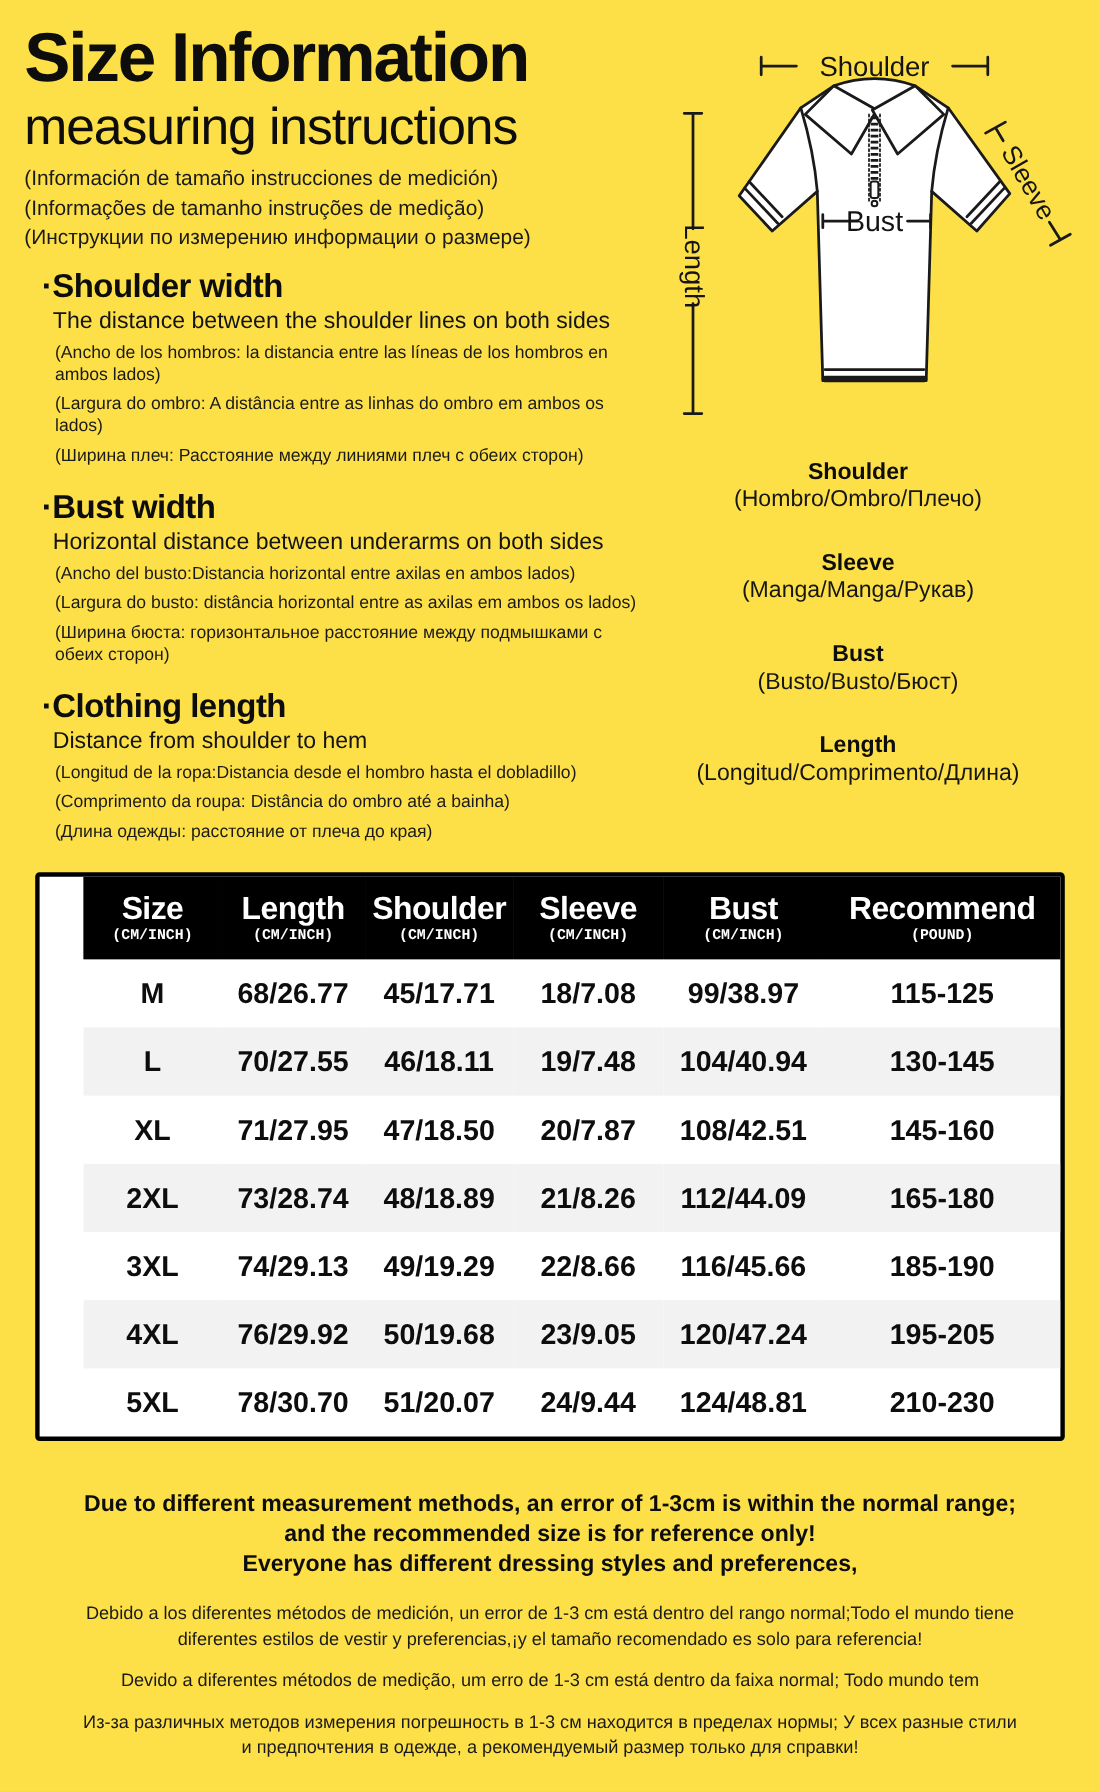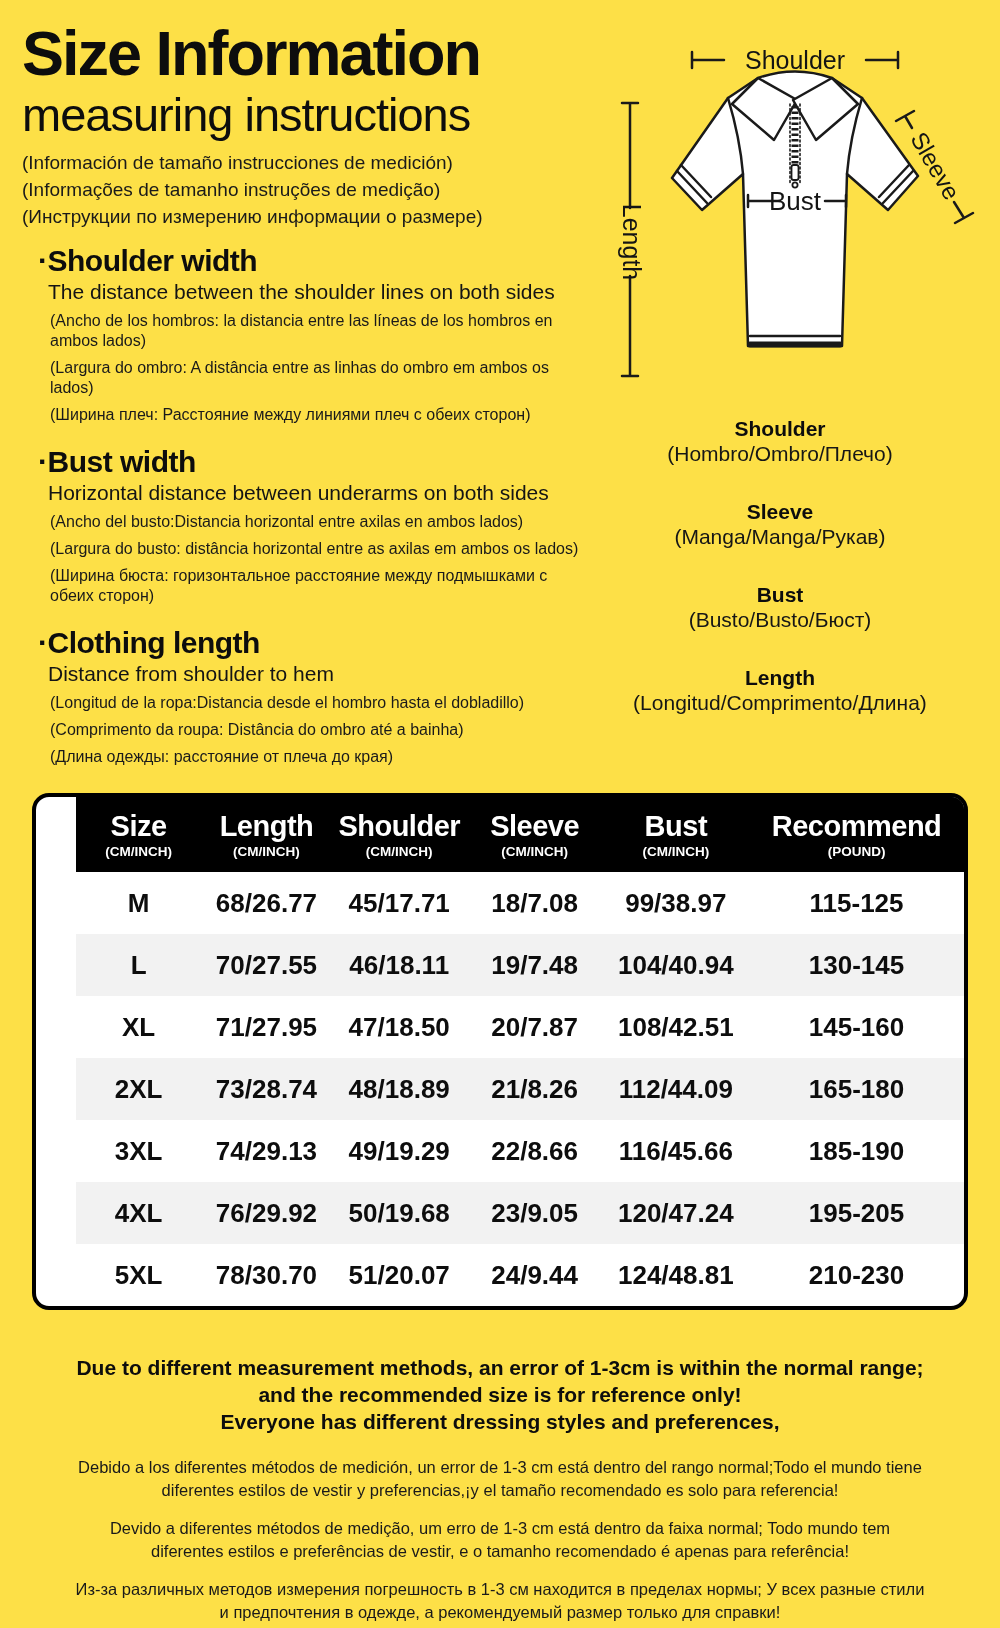--- a/index.html
+++ b/index.html
@@ -26,27 +26,27 @@
   .diagram svg { width:100%; height:100%; }
   .diagram text { font-family:"Liberation Sans","DejaVu Sans",sans-serif; fill:#141414; }
   
   .legend { position:absolute; left:570px; top:416px; width:420px; text-align:center; }
   .legend-item { margin-bottom:33px; }
   .legend-term { font-size:21px; font-weight:700; line-height:25px; color:#0d0d0d; }
   .legend-trans { font-size:21px; line-height:25px; color:#161616; }
   
   .table-wrap {
     position:absolute; left:32px; top:793px; width:936px;
-    border:4px solid #000; border-radius:17px; overflow:hidden; background:#fff;padding-left:40px;
+    border:4px solid #000; border-radius:4px; overflow:hidden; background:#fff;padding-left:40px;
   }
   table { width:100%; border-collapse:collapse; table-layout:fixed; }
   thead tr { background:#000; }
   th { background:#000; color:#fff; padding:13px 0 11px 0; vertical-align:top; }
   .th-label { font-size:29px; font-weight:800; letter-spacing:-0.5px; line-height:32px; }
-  .th-unit { font-size:13.5px; font-weight:700; line-height:18px; margin-top:1px; }
+  .th-unit { font-size:13.5px; font-weight:700; line-height:18px; margin-top:1px;font-family:Liberation Mono, monospace; }
   td { text-align:center; height:62px; font-size:26px; font-weight:700; color:#0d0d0d; }
   tr.alt td { background:#f2f2f2; }
   
   .notes { position:absolute; left:50px; top:1354px; width:900px; text-align:center; }
   .note-en { font-size:21px; font-weight:800; line-height:27px; color:#0d0d0d; margin-bottom:21px; }
   .note-lang { font-size:16.5px; line-height:23px; color:#1a1a1a; margin-bottom:15px; }
 </style>
 </head>
 <body>
 
@@ -266,21 +266,20 @@
       <div>Due to different measurement methods, an error of 1-3cm is within the normal range;</div>
       <div>and the recommended size is for reference only!</div>
       <div>Everyone has different dressing styles and preferences,</div>
     </div>
     <div class="note-lang">
       <div>Debido a los diferentes métodos de medición, un error de 1-3 cm está dentro del rango normal;Todo el mundo tiene</div>
       <div>diferentes estilos de vestir y preferencias,¡y el tamaño recomendado es solo para referencia!</div>
     </div>
     <div class="note-lang">
       <div>Devido a diferentes métodos de medição, um erro de 1-3 cm está dentro da faixa normal; Todo mundo tem</div>
-      <div>diferentes estilos e preferências de vestir, e o tamanho recomendado é apenas para referência!</div>
     </div>
     <div class="note-lang">
       <div>Из-за различных методов измерения погрешность в 1-3 см находится в пределах нормы; У всех разные стили</div>
       <div>и предпочтения в одежде, а рекомендуемый размер только для справки!</div>
     </div>
   </div>
 
 </div>
 
 </body></html>

